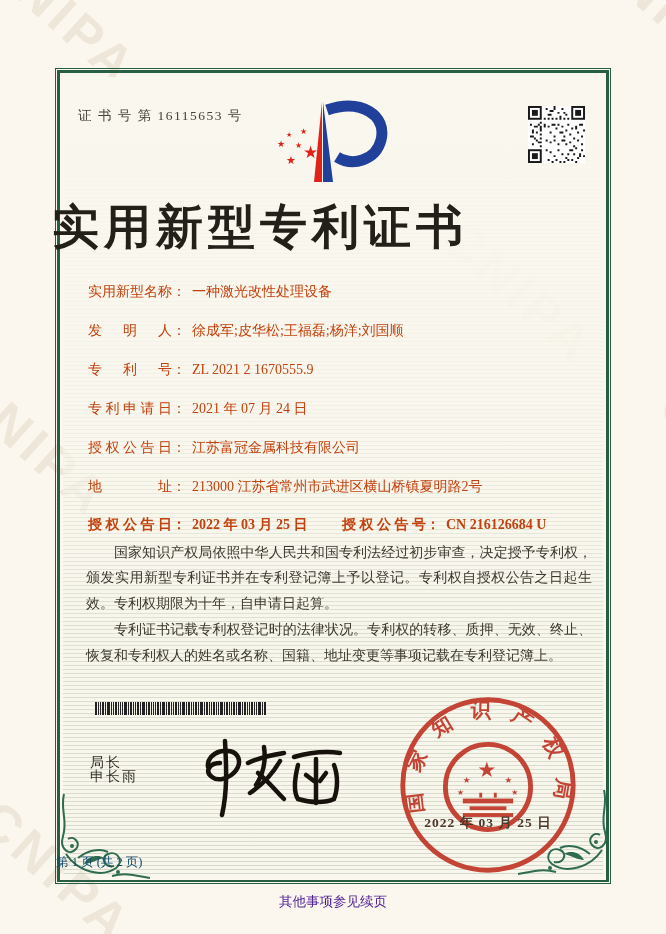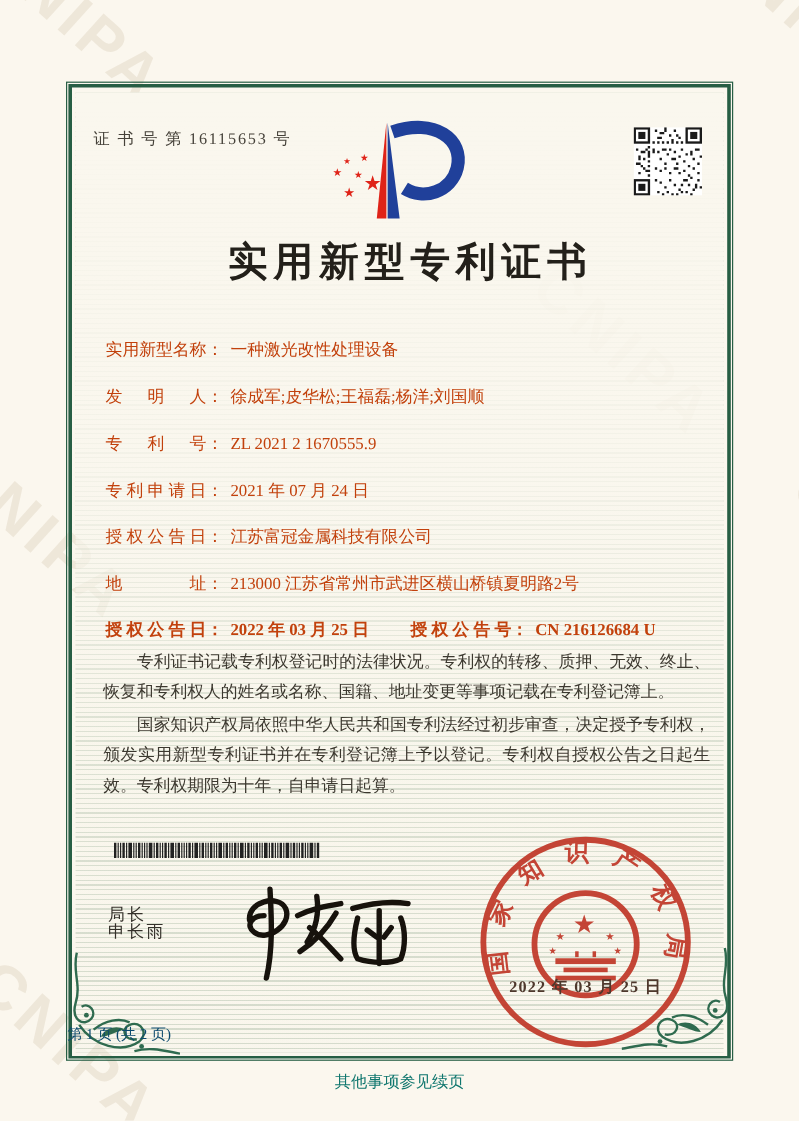--- a/index.html
+++ b/index.html
@@ -21,41 +21,41 @@
          background-image:
            linear-gradient(to bottom, rgba(250,247,238,1) 0%, rgba(250,247,238,0.8) 40%,
                            rgba(247,246,234,0.25) 68%, rgba(244,244,231,0.05) 100%),
            repeating-linear-gradient(to bottom, rgba(133,160,133,0.34) 0 1px,
                            rgba(235,238,226,0.10) 1px 4px);}
 
   .content{position:absolute;inset:0;z-index:3;color:#3a362d;padding-left:32px;}
   .cert-no{position:absolute;left:78px;top:107px;font-size:13.5px;letter-spacing:1.5px;color:#46423a;}
   .logo{position:absolute;left:277px;top:96px;width:113px;height:90px;}
   .qr{position:absolute;left:528px;top:106px;width:57px;height:57px;}
-  .title{position:absolute;left:64px;top:196px;width:556px;text-align:center;
-         font-size:33px;font-weight:bold;letter-spacing:5px;color:#23201a;}
+  .title{position:absolute;left:52px;top:196px;width:556px;text-align:left;
+         font-size:47px;font-weight:bold;letter-spacing:5px;color:#23201a;}
   .frow{position:absolute;left:88px;font-size:14px;white-space:nowrap;color:#c2410c;}
   .flabel{display:inline-block;width:84px;text-align:justify;text-align-last:justify;vertical-align:top;}
   .fcolon{display:inline-block;margin-right:6px;}
   .g2{position:absolute;left:254px;top:0;white-space:nowrap;}
   .bodytext{position:absolute;left:86px;top:540px;width:506px;font-size:14px;
             line-height:25.4px;text-align:justify;color:#3c382f;}
   .bodytext p{margin:0;text-indent:2em;}
   .bodytext p + p{margin-top:1px;}
   .barcode{position:absolute;left:95px;top:702px;width:172px;height:13px;}
   .director{position:absolute;left:90px;font-size:14px;color:#34302a;letter-spacing:2px;}
   .sig{position:absolute;left:192px;top:733px;width:158px;height:88px;}
   .seal{position:absolute;left:396px;top:693px;width:184px;height:184px;z-index:4;
         mix-blend-mode:multiply;opacity:0.93;}
   .seal-date{position:absolute;left:398px;top:814px;width:180px;text-align:center;
              font-size:13.5px;font-weight:bold;color:#4e382c;letter-spacing:1px;z-index:5;}
   .page-ind{position:absolute;left:56px;top:854px;width:556px;
             font-size:12.5px;color:#0c4a6e;z-index:3;}
   .cont-note{position:absolute;left:0;top:893px;width:666px;text-align:center;
-             font-size:13.5px;color:#0f766e;z-index:3;}
+             font-size:13.5px;color:#4c1d95;z-index:3;}
   .flourish{position:absolute;z-index:3;}
   .fl-l{left:58px;top:792px;width:92px;height:92px;}
   .fl-r{left:518px;top:784px;width:92px;height:100px;transform:scaleX(-1);}
 </style>
 </head>
 <body>
 
 <div class="page">
 
   <div class="wm" style="left:-30px;top:-16px;">CNIPA</div>
@@ -128,22 +128,22 @@
       <span class="flabel">地址</span><span class="fcolon">：</span><span>213000 江苏省常州市武进区横山桥镇夏明路2号</span>
     </div>
     <div class="frow" style="top:516px;font-weight:bold;">
       <span class="flabel">授权公告日</span><span class="fcolon">：</span><span>2022 年 03 月 25 日</span>
       <span class="g2">
         <span class="flabel">授权公告号</span><span class="fcolon">：</span><span>CN 216126684 U</span>
       </span>
     </div>
 
     <div class="bodytext">
+      <p>国家知识产权局依照中华人民共和国专利法经过初步审查，决定授予专利权，颁发实用新型专利证书并在专利登记簿上予以登记。专利权自授权公告之日起生效。专利权期限为十年，自申请日起算。</p>
       <p>专利证书记载专利权登记时的法律状况。专利权的转移、质押、无效、终止、恢复和专利权人的姓名或名称、国籍、地址变更等事项记载在专利登记簿上。</p>
-      <p>国家知识产权局依照中华人民共和国专利法经过初步审查，决定授予专利权，颁发实用新型专利证书并在专利登记簿上予以登记。专利权自授权公告之日起生效。专利权期限为十年，自申请日起算。</p>
     </div>
 
     <svg class="barcode" viewBox="0 0 172 13" preserveAspectRatio="none">
       <path fill="#222" d="M0 0h2v13H0zM3 0h1v13H3zM5 0h1v13H5zM7 0h2v13H7zM10 0h1v13h-1zM12 0h3v13h-3zM16 0h1v13h-1zM18 0h1v13h-1zM20 0h2v13h-2zM23 0h1v13h-1zM25 0h1v13h-1zM27 0h1v13h-1zM29 0h3v13h-3zM33 0h1v13h-1zM35 0h2v13h-2zM38 0h1v13h-1zM40 0h1v13h-1zM42 0h2v13h-2zM45 0h1v13h-1zM47 0h3v13h-3zM51 0h1v13h-1zM53 0h2v13h-2zM56 0h1v13h-1zM58 0h1v13h-1zM60 0h1v13h-1zM62 0h2v13h-2zM65 0h1v13h-1zM67 0h3v13h-3zM71 0h1v13h-1zM73 0h2v13h-2zM76 0h1v13h-1zM78 0h1v13h-1zM80 0h2v13h-2zM83 0h1v13h-1zM85 0h1v13h-1zM87 0h3v13h-3zM91 0h1v13h-1zM93 0h2v13h-2zM96 0h1v13h-1zM98 0h1v13h-1zM100 0h2v13h-2zM103 0h1v13h-1zM105 0h3v13h-3zM109 0h1v13h-1zM111 0h2v13h-2zM114 0h1v13h-1zM116 0h1v13h-1zM118 0h2v13h-2zM121 0h1v13h-1zM123 0h1v13h-1zM125 0h3v13h-3zM129 0h1v13h-1zM131 0h2v13h-2zM134 0h1v13h-1zM136 0h1v13h-1zM138 0h2v13h-2zM141 0h1v13h-1zM143 0h3v13h-3zM147 0h1v13h-1zM149 0h2v13h-2zM152 0h1v13h-1zM154 0h1v13h-1zM156 0h2v13h-2zM159 0h1v13h-1zM161 0h1v13h-1zM163 0h3v13h-3zM167 0h1v13h-1zM169 0h2v13h-2z"></path>
     </svg>
 
     <div class="director" style="top:754px;">局长</div>
     <div class="director" style="top:744px;margin-top:24px;">申长雨</div>
     <svg class="sig" viewBox="0 0 158 88">
       <g fill="none" stroke="#17120c" stroke-width="4.5" stroke-linecap="round">

